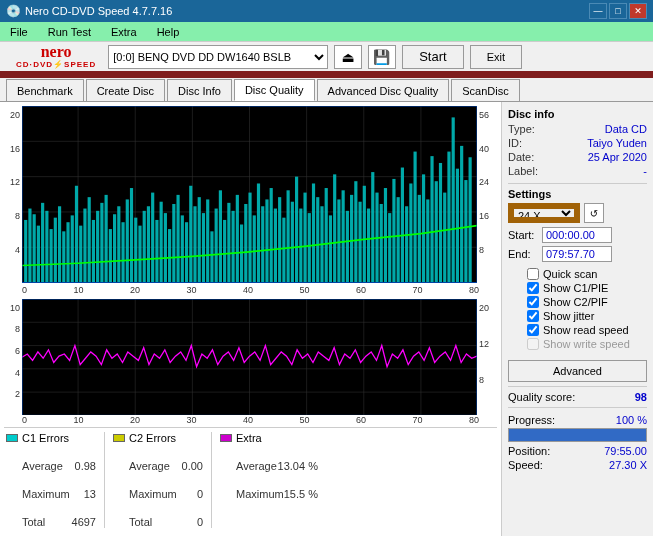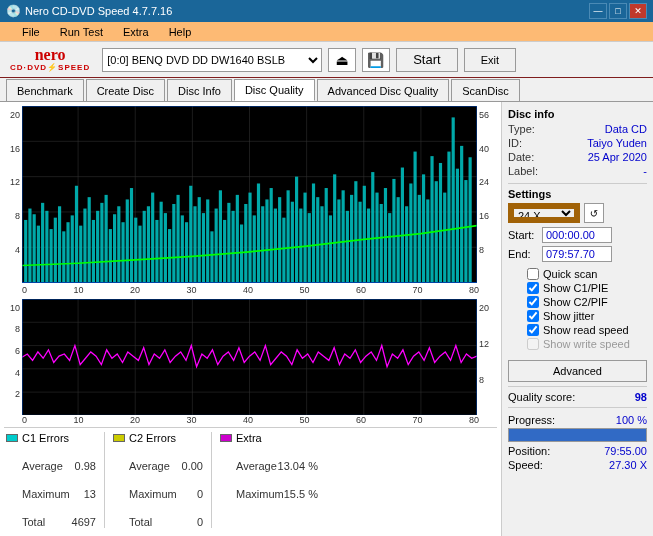--- a/index.html
+++ b/index.html
@@ -6,25 +6,25 @@
     body { font-family: 'Segoe UI', Tahoma, Geneva, Verdana, sans-serif; font-size: 11px; background: #f0f0f0; width: 653px; height: 536px; overflow: hidden; }
     
     
     .title-bar { background: #1a6699; color: white; height: 22px; display: flex; align-items: center; justify-content: space-between; padding: 0 6px; font-size: 11px; }
     .title-bar-left { display: flex; align-items: center; gap: 4px; }
     .title-bar-controls { display: flex; gap: 2px; }
     .title-btn { background: #1a6699; border: 1px solid #4a8ab5; color: white; width: 18px; height: 16px; font-size: 9px; cursor: pointer; display: flex; align-items: center; justify-content: center; }
     .title-btn.close-btn { background: #c0392b; }
     
     
-    .menu-bar { background: #fdba74; border-bottom: 1px solid #ccc; height: 20px; display: flex; align-items: center; padding: 0 16px; gap: 8px; }
+    .menu-bar { background: #86efac; border-bottom: 1px solid #ccc; height: 20px; display: flex; align-items: center; padding: 0 4px; gap: 8px; }
     .menu-item { padding: 2px 6px; cursor: pointer; font-size: 11px; }
     
     
-    .toolbar { background: #f0f0f0; border-bottom: 1px solid #7f1d1d; height: 36px; display: flex; align-items: center; padding: 0 10px; gap: 6px; }
+    .toolbar { background: #f0f0f0; border-bottom: 7px solid #7f1d1d; height: 36px; display: flex; align-items: center; padding: 0 16px; gap: 6px; }
     .nero-logo { display: flex; flex-direction: column; align-items: center; margin-right: 6px; }
     .nero-text { font-size: 16px; font-weight: bold; color: #cc0000; font-family: serif; line-height: 1; }
     .cdvd-text { font-size: 8px; color: #cc0000; font-weight: bold; letter-spacing: 1px; }
     .drive-select { width: 220px; height: 24px; font-size: 11px; border: 1px solid #999; background: white; }
     .toolbar-icon-btn { width: 28px; height: 24px; border: 1px solid #999; background: white; cursor: pointer; display: flex; align-items: center; justify-content: center; font-size: 14px; }
     .start-btn { background: #f0f0f0; border: 1px solid #999; padding: 3px 16px; cursor: pointer; font-size: 13px; height: 24px; }
     .exit-btn { background: #f0f0f0; border: 1px solid #999; padding: 3px 16px; cursor: pointer; font-size: 11px; height: 24px; }
     
     
     .tabs { background: #f0f0f0; border-bottom: 1px solid #999; height: 24px; display: flex; align-items: flex-end; padding: 0 6px; }

